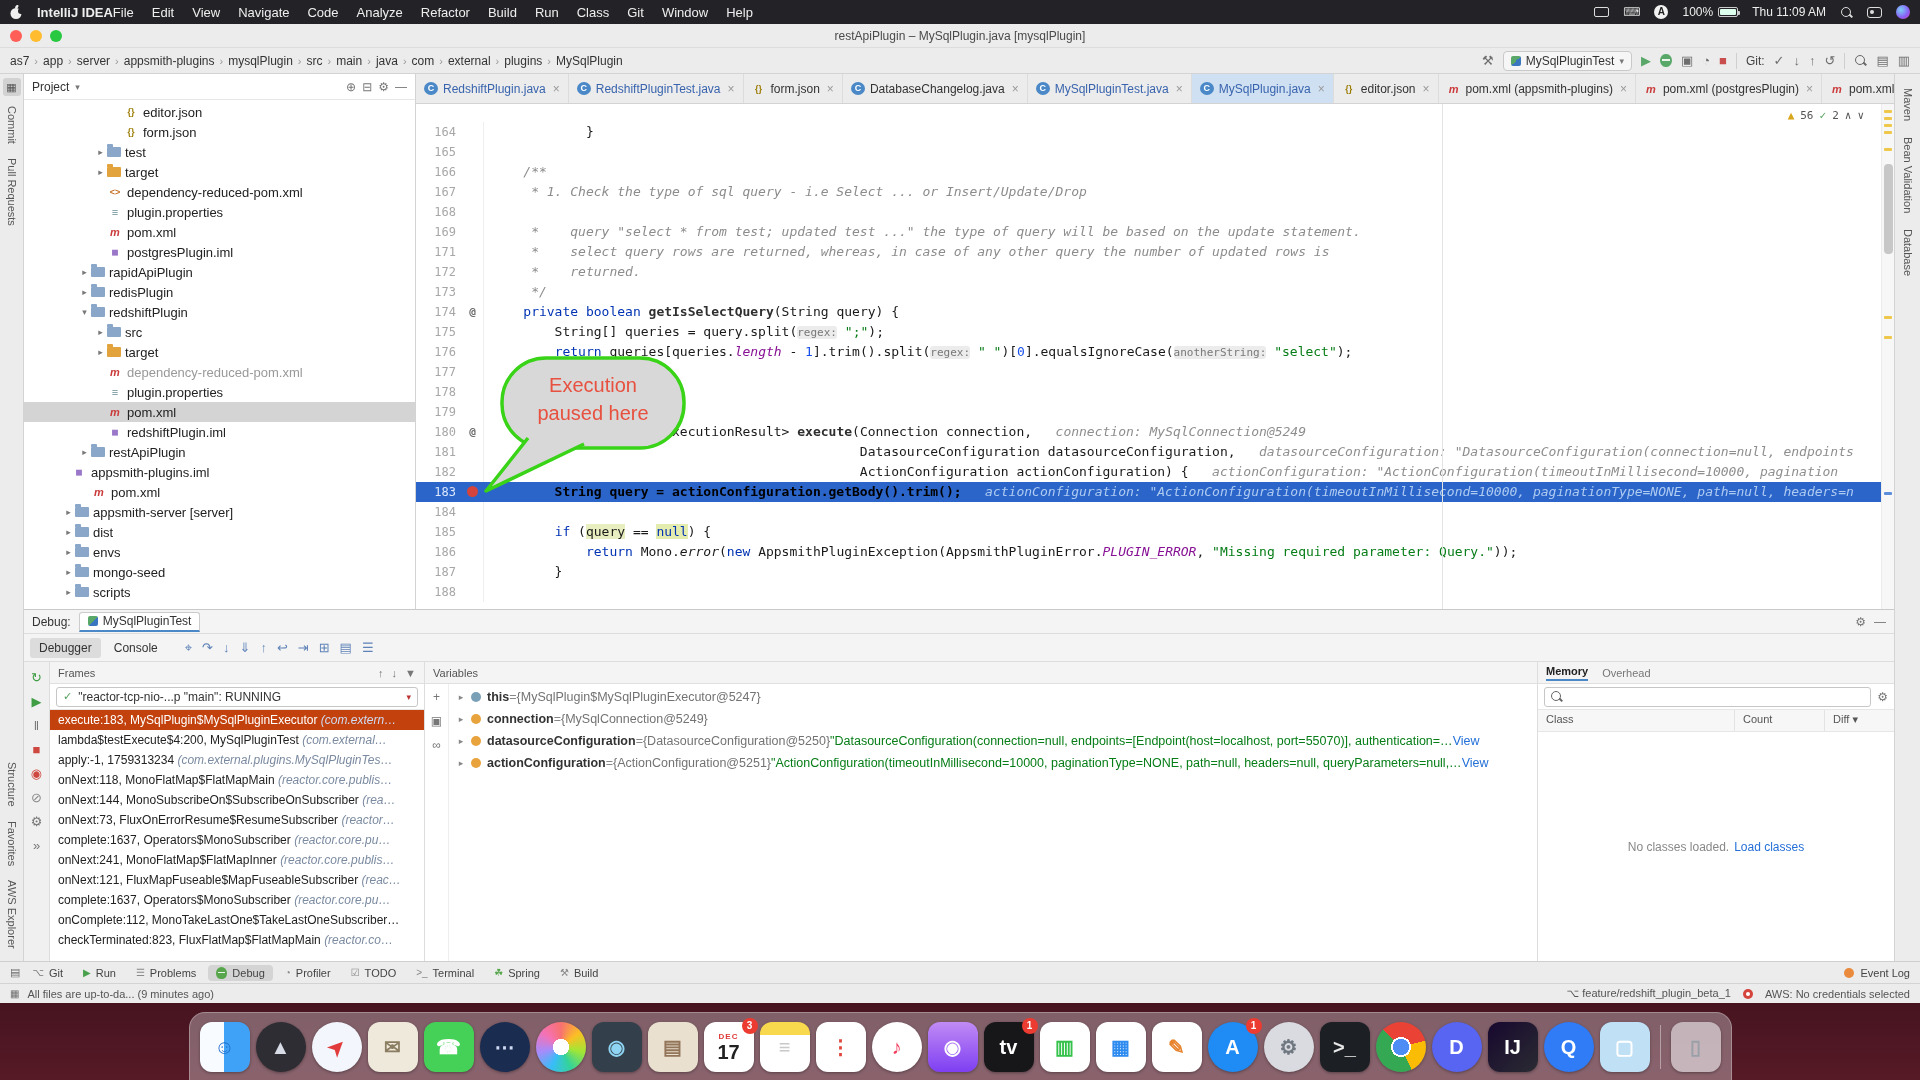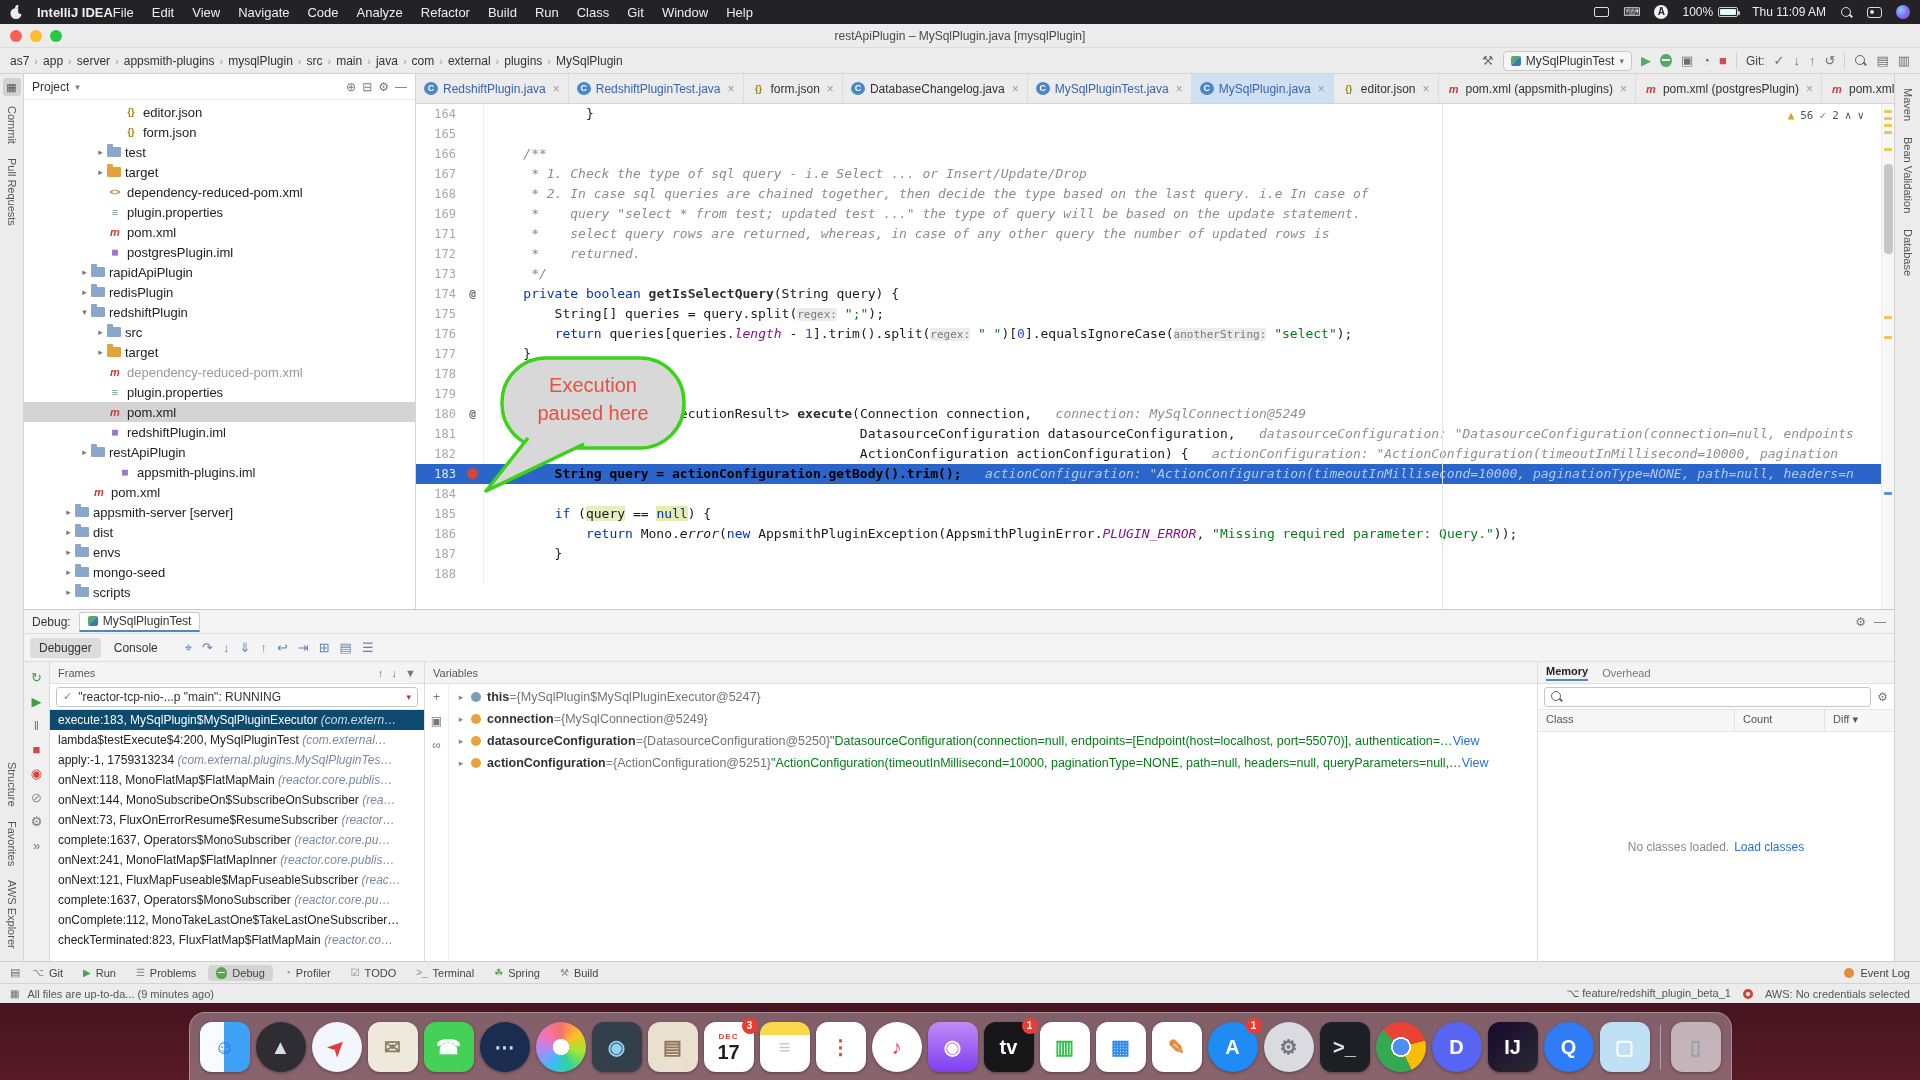--- a/index.html
+++ b/index.html
@@ -86,21 +86,21 @@
   
   .editor-col{flex:1;display:flex;flex-direction:column;min-width:0}
   .tabbar{height:30px;background:#ececec;border-bottom:1px solid #d3d3d3;display:flex;align-items:stretch;overflow:hidden}
   .tab{display:flex;align-items:center;gap:5px;padding:0 8px;font-size:12px;color:#333;border-right:1px solid #dcdcdc;white-space:nowrap;cursor:default}
   .tab.active{background:#cfe0f3}
   .tab .tic{display:inline-flex;align-items:center;justify-content:center;width:14px}
   .tlabel.changed{color:#3964ad}
   .tclose{color:#999;font-size:12px;margin-left:2px}
 
   .editor{flex:1;position:relative;background:#fff;overflow:hidden;font-family:"DejaVu Sans Mono",monospace;font-size:13px}
-  #code-lines{padding-top:0}
+  #code-lines{padding-top:18px}
   .cline{display:flex;height:20px;line-height:20px;width:max-content;min-width:100%}
   .lnum{flex:0 0 46px;text-align:right;padding-right:6px;color:#a7a7a7;font-size:12px}
   .lmark{flex:0 0 22px;text-align:center;color:#666;font-weight:bold;font-size:11px;border-right:1px solid #efefef}
   .bpdot{display:inline-block;width:11px;height:11px;border-radius:50%;background:#d5443c;margin-top:4px}
   .lcode{white-space:pre;padding-left:8px}
   .seg.p{color:#1a1a1a}
   .seg.c{color:#8c8c8c;font-style:italic}
   .seg.k{color:#0033b3}
   .seg.s{color:#067d17}
   .seg.n{color:#1750eb}
@@ -143,21 +143,21 @@
   .panel-head{height:22px;background:#f4f4f4;border-bottom:1px solid #e0e0e0;display:flex;align-items:center;padding:0 8px;font-size:11px;color:#555;gap:8px;flex:0 0 auto}
   .frames{width:375px;border-right:1px solid #ddd}
   .thread{height:26px;display:flex;align-items:center;gap:6px;border-bottom:1px solid #e6e6e6;padding:0 6px;font-size:12px;color:#333;flex:0 0 auto}
   .thread .box{flex:1;display:flex;align-items:center;gap:6px;border:1px solid #c6c6c6;border-radius:3px;height:20px;padding:0 6px;background:#fff;overflow:hidden;white-space:nowrap}
   .thread .ok{color:#4f9e58;font-size:11px}
   .thread .ch{color:#b33;font-size:9px;margin-left:auto}
   .hico{color:#777;font-size:11px}
   #frames-list{flex:1;overflow:hidden}
   .frow{height:20px;line-height:20px;font-size:12px;padding:0 8px;white-space:nowrap;overflow:hidden;color:#222;cursor:default}
   .frow .fpkg{color:#7a8aa0;font-style:italic}
-  .frow.sel{background:#0c4a6e;color:#fff}
+  .frow.sel{background:#c2410c;color:#fff}
   .frow.sel .fpkg{color:#cfdcf5}
   .vars{flex:1;border-right:1px solid #ddd}
   .vars-body{flex:1;display:flex;min-height:0}
   .vstrip{width:24px;border-right:1px solid #eee;display:flex;flex-direction:column;align-items:center;gap:10px;padding-top:6px;color:#777;font-size:12px}
   #vars-list{flex:1;overflow:hidden;padding-top:2px}
   .vrow{height:22px;display:flex;align-items:center;font-size:12.5px;white-space:nowrap;overflow:hidden;padding-left:4px;cursor:default}
   .vchev{width:16px;text-align:center;color:#888;font-size:9px}
   .vicon{width:10px;height:10px;border-radius:50%;margin:0 6px 0 2px;flex:0 0 auto}
   .vi-t{background:#7aa0b8}.vi-p{background:#e8a33d}
   .vname{color:#333;font-weight:bold}
@@ -422,21 +422,21 @@
               <div class="trow" style="padding-left: 70px;">
                 <span class="tarrow"></span>
                 <span class="pic ic-iml"></span>
                 <span class="plabel">redshiftPlugin.iml</span>
               </div>
               <div class="trow" style="padding-left: 54px;">
                 <span class="tarrow">▸</span>
                 <span class="pic ic-folder"></span>
                 <span class="plabel">restApiPlugin</span>
               </div>
-              <div class="trow" style="padding-left: 80px;">
+              <div class="trow" style="padding-left: 34px;">
                 <span class="tarrow"></span>
                 <span class="pic ic-iml"></span>
                 <span class="plabel">appsmith-plugins.iml</span>
               </div>
               <div class="trow" style="padding-left: 54px;">
                 <span class="tarrow"></span>
                 <span class="pic ic-maven"></span>
                 <span class="plabel">pom.xml</span>
               </div>
               <div class="trow" style="padding-left: 38px;">
@@ -540,21 +540,20 @@
                   <span class="lcode"><span class="seg c">    /**</span></span>
                 </div>
                 <div class="cline">
                   <span class="lnum">167</span>
                   <span class="lmark"></span>
                   <span class="lcode"><span class="seg c">     * 1. Check the type of sql query - i.e Select ... or Insert/Update/Drop</span></span>
                 </div>
                 <div class="cline">
                   <span class="lnum">168</span>
                   <span class="lmark"></span>
-                  <span class="lcode"><span class="seg c">     * 2. In case sql queries are chained together, then decide the type based on the last query. i.e In case of</span></span>
                 </div>
                 <div class="cline">
                   <span class="lnum">169</span>
                   <span class="lmark"></span>
                   <span class="lcode"><span class="seg c">     *    query "select * from test; updated test ..." the type of query will be based on the update statement.</span></span>
                 </div>
                 <div class="cline">
                   <span class="lnum">171</span>
                   <span class="lmark"></span>
                   <span class="lcode"><span class="seg c">     *    select query rows are returned, whereas, in case of any other query the number of updated rows is</span></span>

